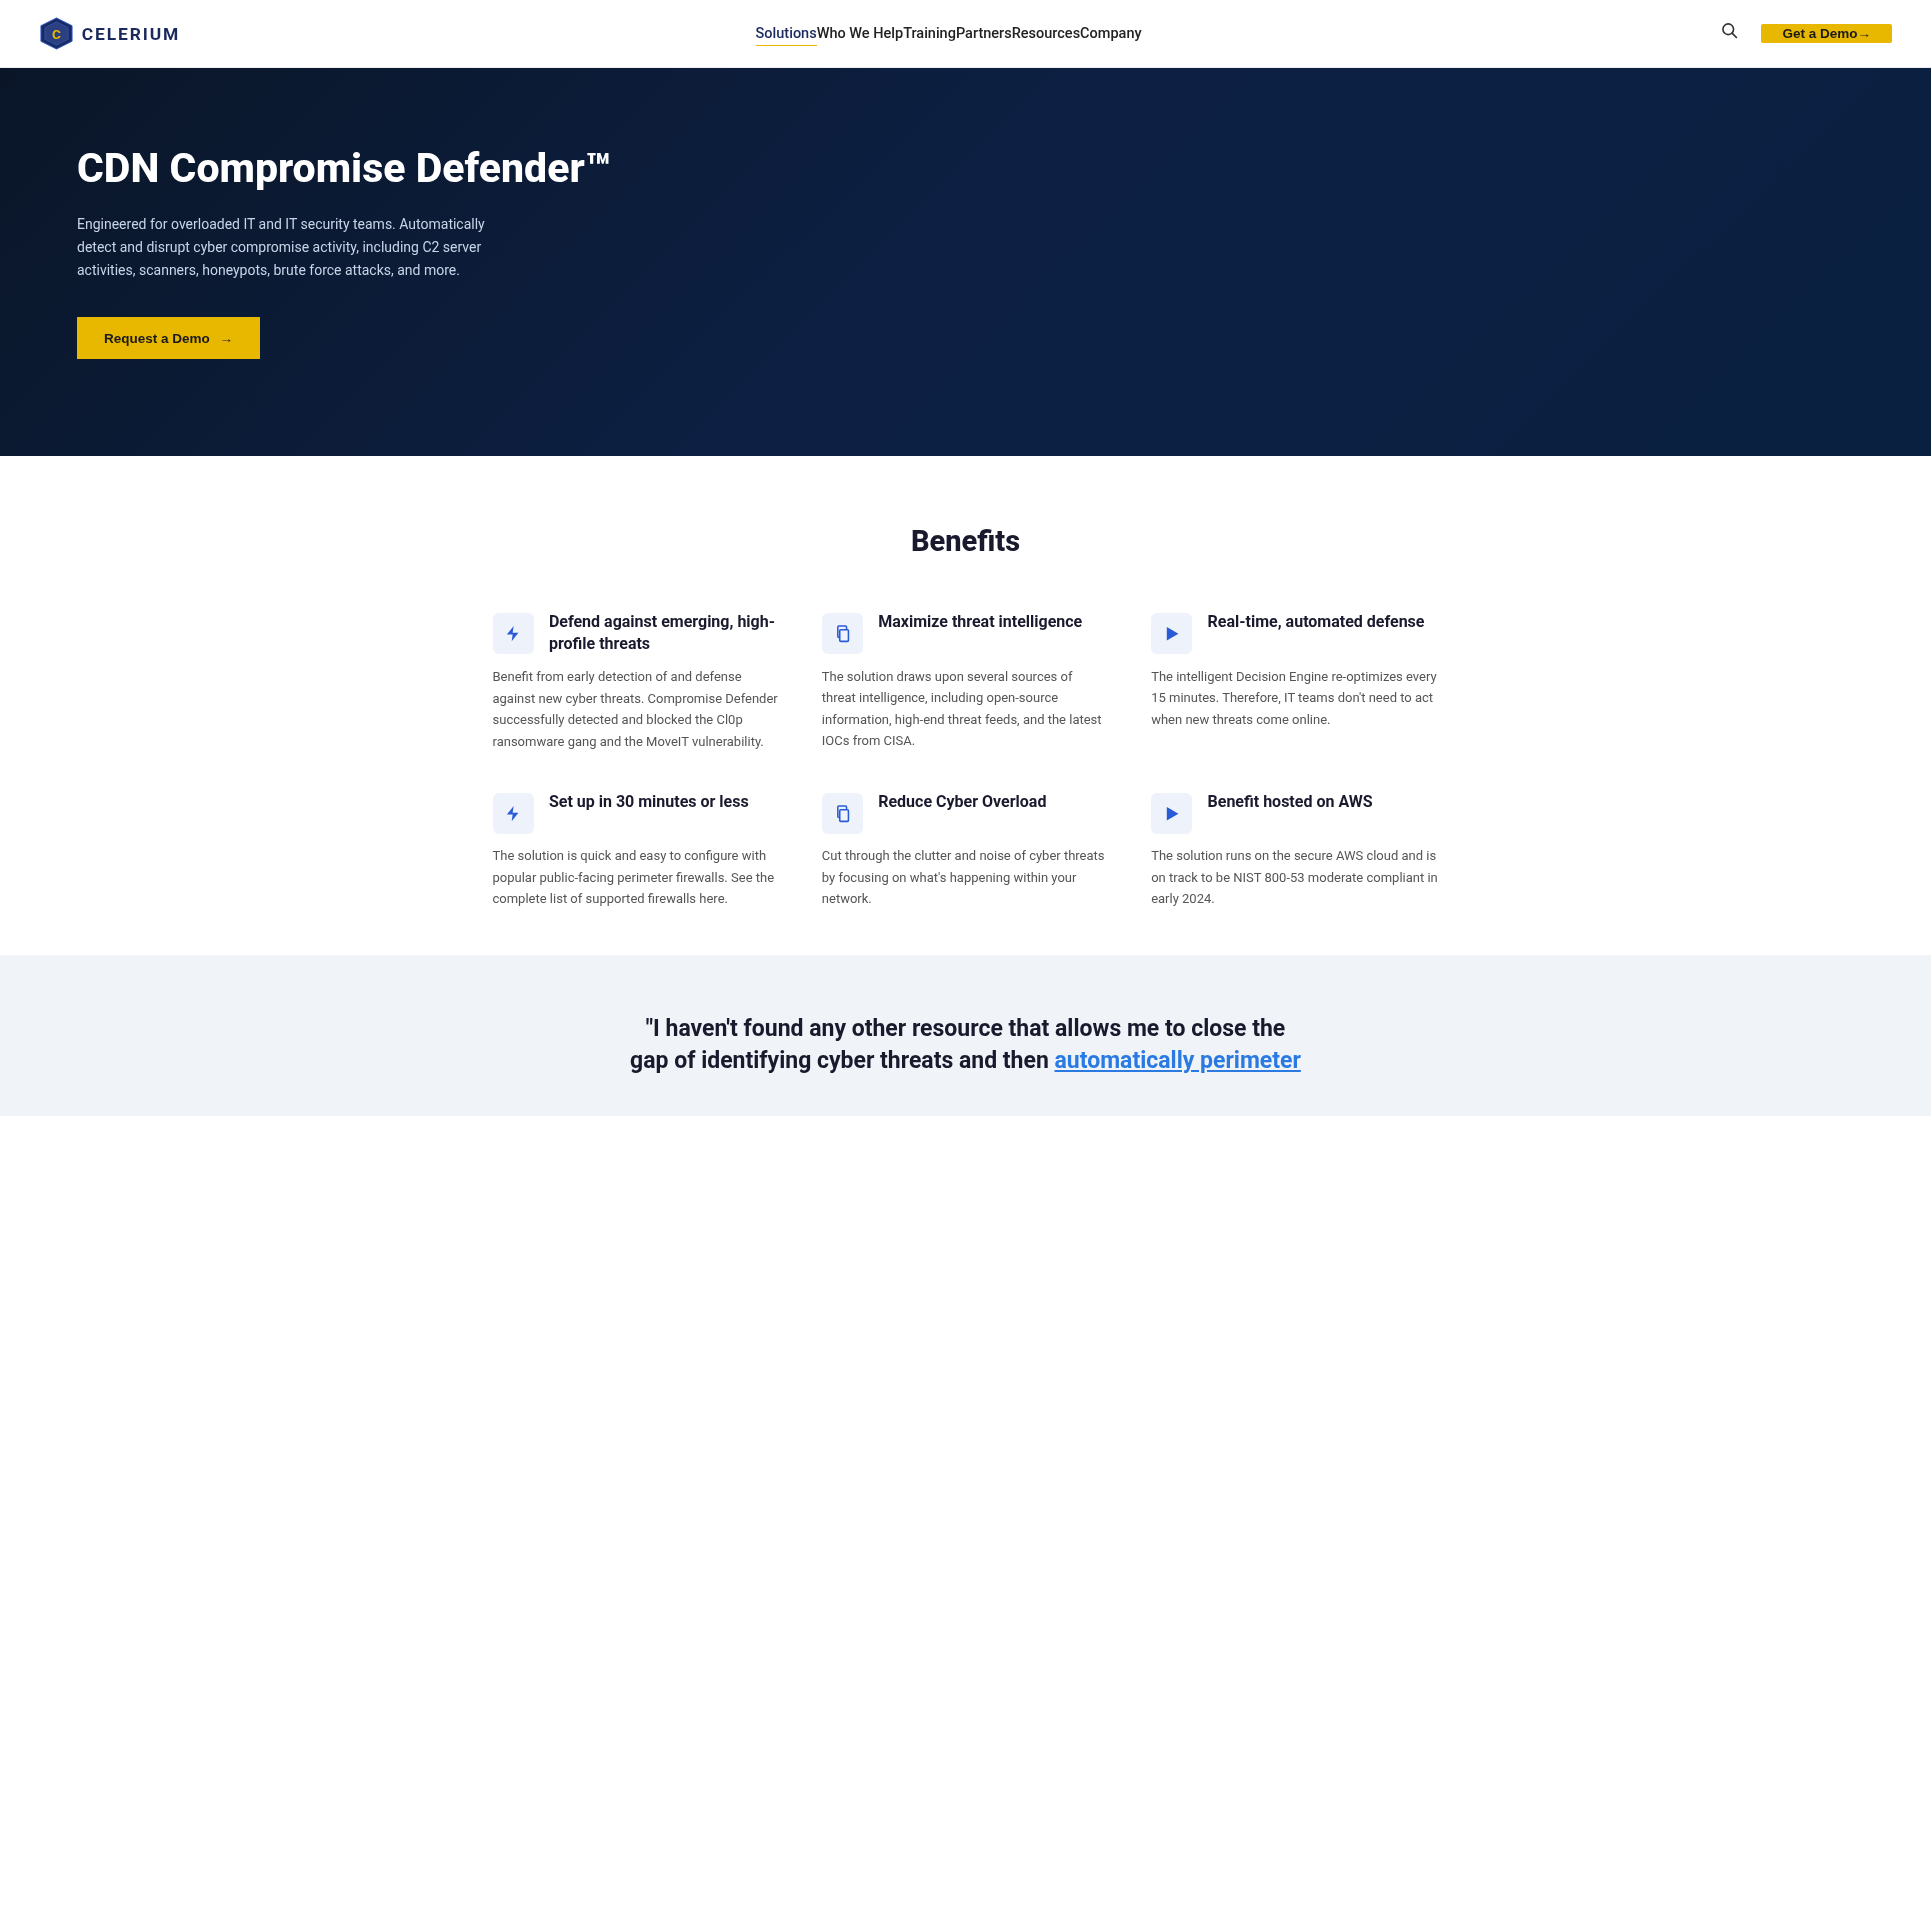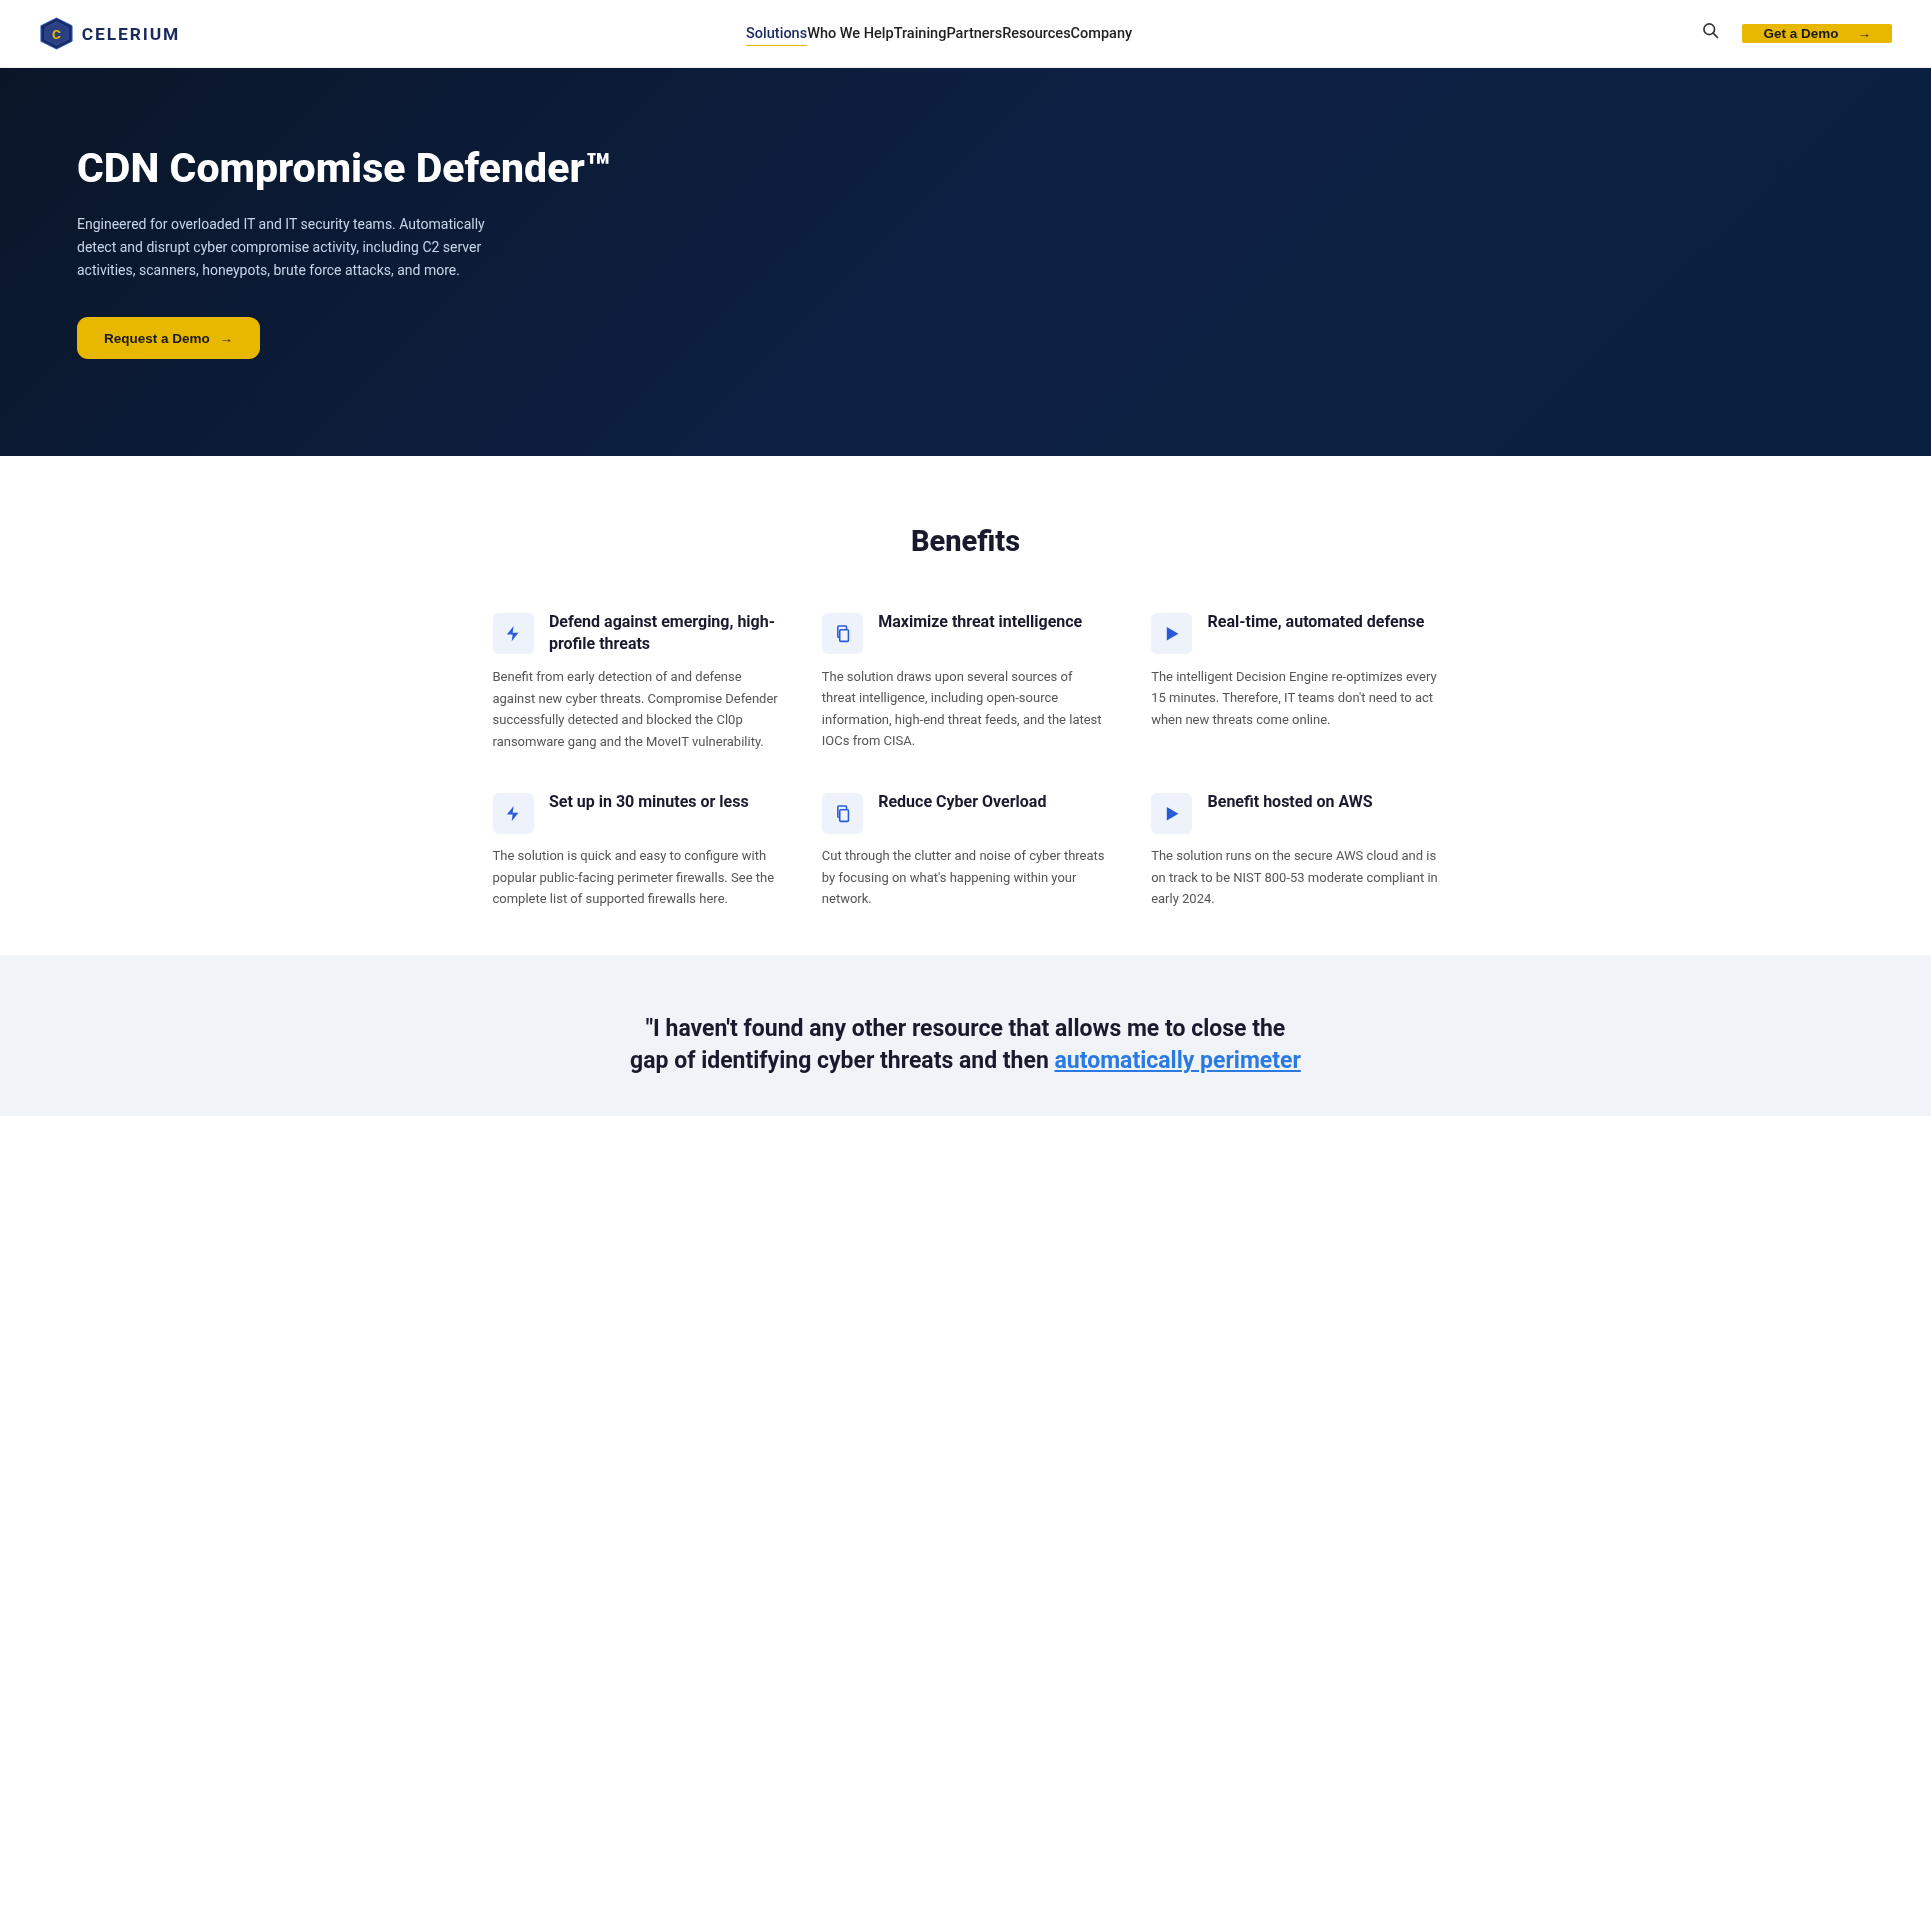--- a/index.html
+++ b/index.html
@@ -90,21 +90,21 @@
     .demo-btn {
       background: #e8b800;
       color: #1a1a1a;
       border: none;
       padding: 2px 21px;
       font-size: 13.5px;
       font-weight: 600;
       cursor: pointer;
       display: flex;
       align-items: center;
-      gap: 19px;
+      gap: 0;
       border-radius: 1.9px;
     }
 
     
     .hero {
       background: linear-gradient(135deg, #0a1628 0%, #0d2044 50%, #0a2040 100%);
       padding: 77px 77px 97px 77px;
       min-height: 328px;
     }
 
@@ -129,21 +129,21 @@
       background: #e8b800;
       color: #1a1a1a;
       border: none;
       padding: 13.5px 27px;
       font-size: 13.5px;
       font-weight: 600;
       cursor: pointer;
       display: inline-flex;
       align-items: center;
       gap: 9.7px;
-      border-radius: 11px;
+      border-radius: 0;
     }
 
     
     .benefits {
       padding: 68px 58px 29px 58px;
       background: #fff;
     }
 
     .benefits-title {
       text-align: center;

